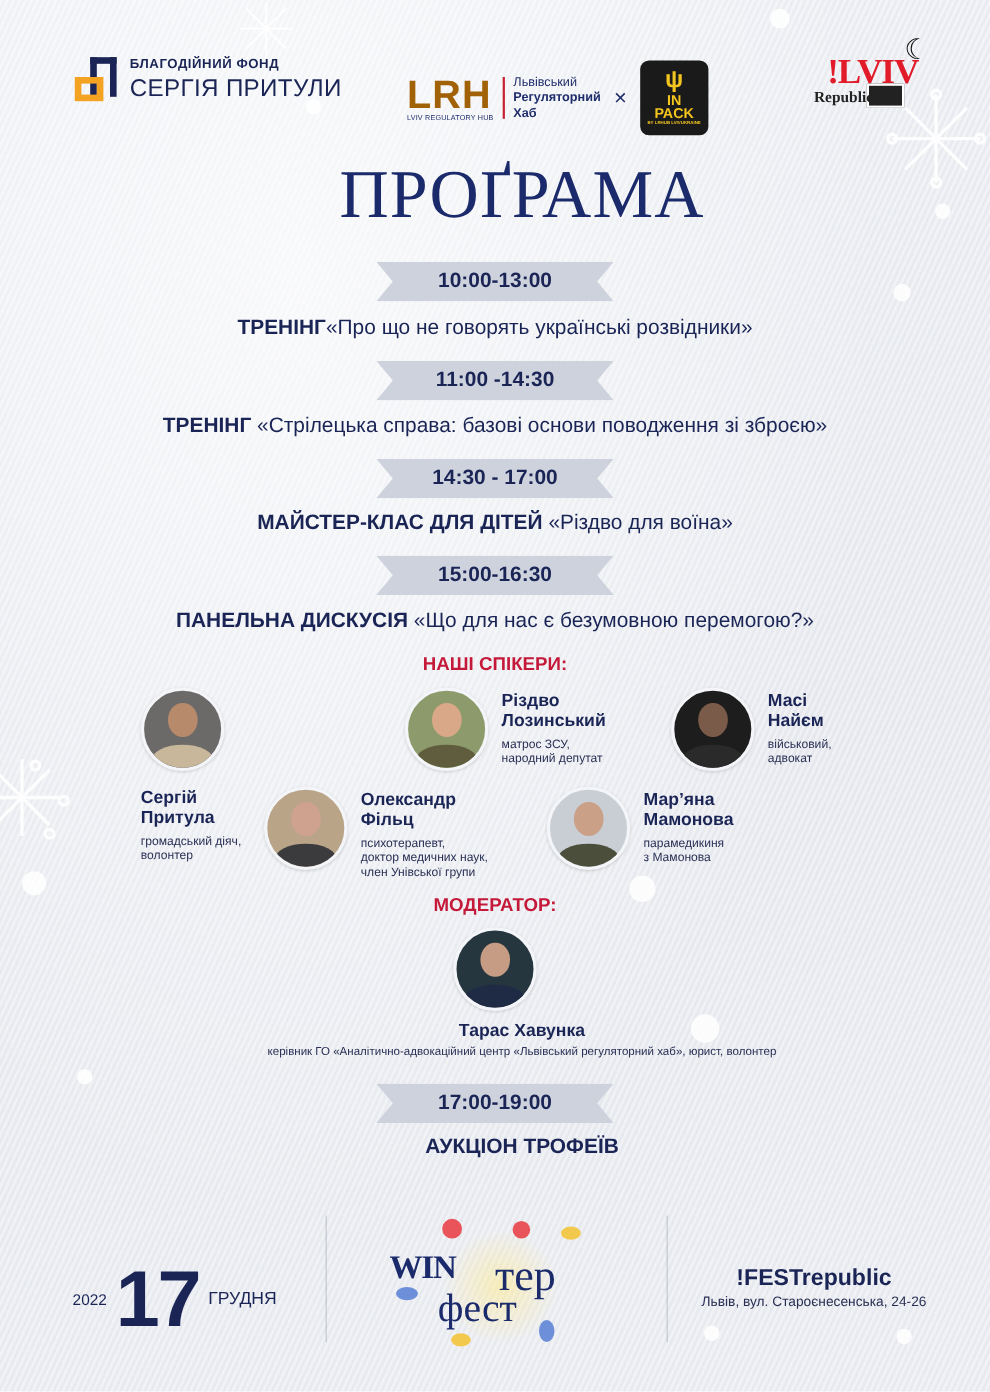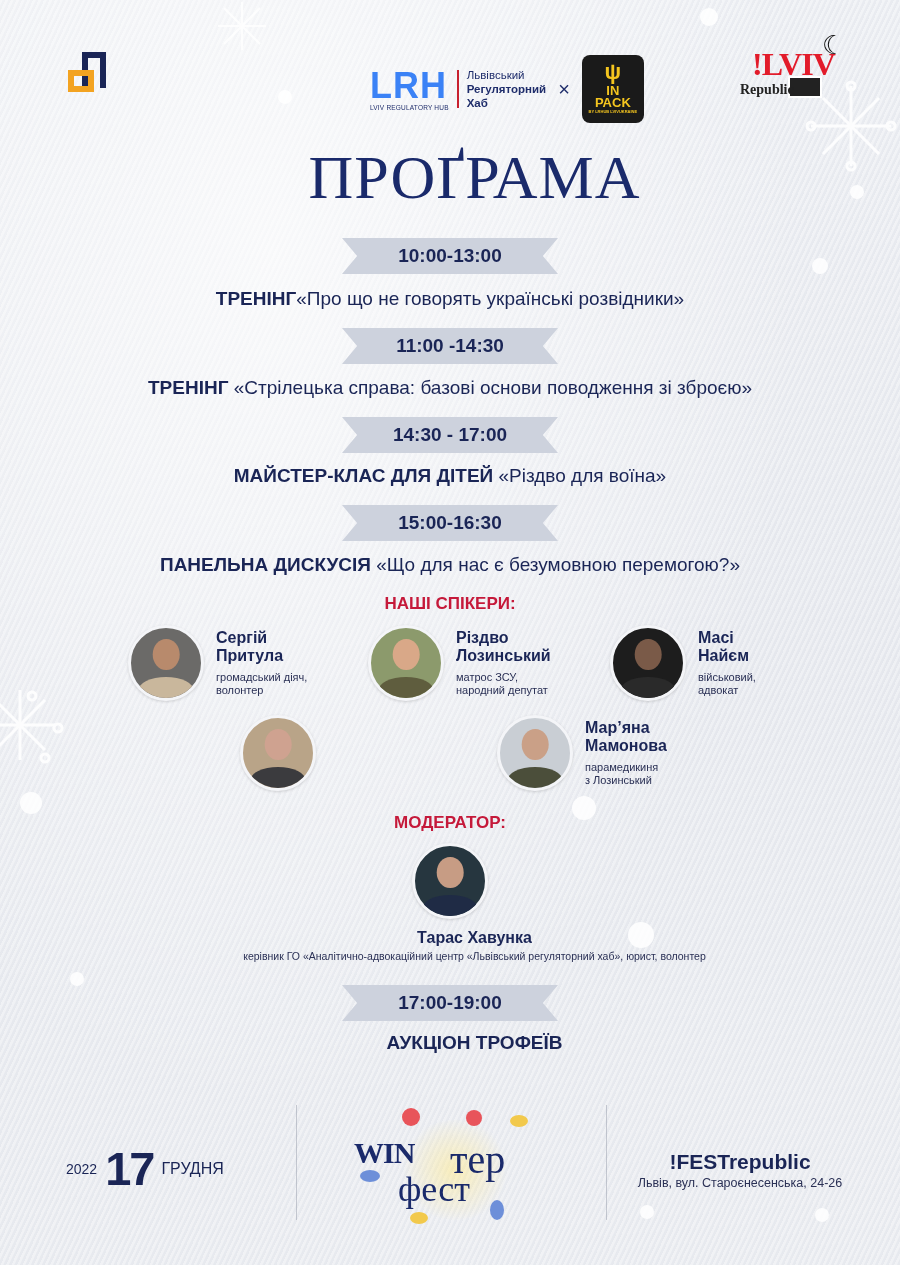--- a/index.html
+++ b/index.html
@@ -23,21 +23,21 @@
 
   
   .logo-fund { left: 68px; top: 50px; display: flex; align-items: center; gap: 10px; }
   .logo-fund .mark { width: 40px; height: 44px; position: relative; }
   .logo-fund .mark .b1 { position: absolute; left: 14px; top: 2px; width: 24px; height: 36px; border: 6px solid #1a2556; border-bottom: none; }
   .logo-fund .mark .b2 { position: absolute; left: 0; top: 20px; width: 26px; height: 22px; border: 6px solid #f3a321; }
   .logo-fund .t1 { font-size: 12px; font-weight: bold; letter-spacing: 0.5px; color: #1a2556; }
   .logo-fund .t2 { font-size: 22px; color: #1a2556; margin-top: 2px; letter-spacing: 0.3px; }
 
   .logo-lrh { left: 370px; top: 55px; display: flex; align-items: center; gap: 8px; }
-  .logo-lrh .lrh { font-size: 36px; font-weight: bold; color: #3b82f6; line-height: 1; letter-spacing: 1px; }
+  .logo-lrh .lrh { font-size: 36px; font-weight: bold; color: #a16207; line-height: 1; letter-spacing: 1px; }
   .logo-lrh .lrh-sub { font-size: 6.5px; color: #1f2d6b; letter-spacing: 0.2px; }
   .logo-lrh .sep { width: 2px; height: 38px; background: #c8202f; }
   .logo-lrh .hub { font-size: 11.5px; line-height: 14px; color: #1f2d6b; }
   .logo-lrh .hub b { font-weight: bold; }
   .logo-lrh .x { font-size: 20px; color: #1f2d6b; margin: 0 4px; }
   .logo-inpack { width: 62px; height: 68px; background: #1a1a1a; border-radius: 8px; position: relative; color: #f4c51f; text-align: center; font-weight: bold; }
   .logo-inpack .tr { font-size: 22px; line-height: 26px; padding-top: 4px; }
   .logo-inpack .w { font-size: 13px; line-height: 12px; }
   .logo-inpack .s { font-size: 4px; line-height: 6px; }
 
@@ -80,21 +80,21 @@
 
   .mod-name { top: 929px; font-size: 16px; font-weight: bold; color: #1a2556; }
   .mod-role { top: 950px; font-size: 10.5px; color: #2a3055; }
 
   .auction { top: 1032px; font-size: 19px; font-weight: bold; color: #1a2556; }
 
   
   .vline { position: absolute; top: 1105px; width: 1px; height: 115px; background: rgba(150,155,170,0.5); }
   .date { left: 66px; top: 1135px; display: flex; align-items: center; gap: 8px; margin-top: 10px; }
   .date .y { font-size: 14px; color: #1a2556; }
-  .date .d { font-size: 47px; font-weight: bold; color: #1a2556; line-height: 1; letter-spacing: -2px; }
+  .date .d { font-size: 72px; font-weight: bold; color: #1a2556; line-height: 1; letter-spacing: -2px; }
   .date .m { font-size: 16px; color: #1a2556; }
 
   .winter { left: 340px; top: 1100px; width: 220px; height: 135px; }
   .winter .bloom { position: absolute; border-radius: 50%; }
   .winter .t1 { position: absolute; left: 14px; top: 36px; font-family: "Liberation Serif", serif; font-size: 30px; font-weight: bold; color: #1a2a6b; letter-spacing: -1px; }
   .winter .t2 { position: absolute; left: 110px; top: 36px; font-family: "Liberation Serif", serif; font-size: 40px; color: #1a2a6b; }
   .winter .t3 { position: absolute; left: 58px; top: 68px; font-family: "Liberation Serif", serif; font-size: 36px; color: #1a2a6b; }
 
   .venue { left: 630px; right: 50px; top: 1150px; text-align: center; }
   .venue .n { font-size: 21px; font-weight: bold; color: #1a2556; }
@@ -144,20 +144,24 @@
     <line x1="12" y1="6" x2="48" y2="42"></line>
       <line x1="48" y1="6" x2="12" y2="42"></line>
   </g>
 </svg>
 
 <div class="abs logo-fund">
   <div class="mark">
     <div class="b1"></div>
       <div class="b2"></div>
   </div>
+  <div>
+    <div class="t1">БЛАГОДІЙНИЙ ФОНД</div>
+    <div class="t2">СЕРГІЯ ПРИТУЛИ</div>
+  </div>
 </div>
 
 <div class="abs logo-lrh">
   <div>
     <div class="lrh">LRH</div>
     <div class="lrh-sub">LVIV REGULATORY HUB</div>
   </div>
   <div class="sep"></div>
   <div class="hub">
     <div>Львівський</div>
@@ -197,21 +201,21 @@
   <b>МАЙСТЕР-КЛАС ДЛЯ ДІТЕЙ</b><span> «Різдво для воїна»</span>
 </div>
 
 <div class="ribbon" style="top:505px;">15:00-16:30</div>
 <div class="event" style="top:554px;">
   <b>ПАНЕЛЬНА ДИСКУСІЯ</b><span> «Що для нас є безумовною перемогою?»</span>
 </div>
 
 <div class="section-label" style="top:594px;">НАШІ СПІКЕРИ:</div>
 
-<div class="speaker" style="left:128px;top:625px;">
+<div class="speaker" style="left:128px;top:625px;flex-direction:column;">
   <div class="avatar" style="background:#6b6a68;">
     <div class="head" style="background:#b88a6c;"></div>
       <div class="body" style="background:#c9b79c;"></div>
   </div>
   <div>
     <div class="sp-name">Сергій</div>
     <div class="sp-name" style="margin-top:0">Притула</div>
     <div class="sp-role">громадський діяч,</div>
     <div class="sp-role" style="margin-top:0">волонтер</div>
   </div>
@@ -241,32 +245,39 @@
     <div class="sp-role">військовий,</div>
     <div class="sp-role" style="margin-top:0">адвокат</div>
   </div>
 </div>
 
 <div class="speaker" style="left:240px;top:715px;">
   <div class="avatar" style="background:#b9a488;">
     <div class="head" style="background:#cfa290;"></div>
       <div class="body" style="background:#3b3b3e;"></div>
   </div>
+  <div>
+    <div class="sp-name">Олександр</div>
+    <div class="sp-name" style="margin-top:0">Фільц</div>
+    <div class="sp-role">психотерапевт,</div>
+    <div class="sp-role" style="margin-top:0">доктор медичних наук,</div>
+    <div class="sp-role" style="margin-top:0">член Унівської групи</div>
+  </div>
 </div>
 
 <div class="speaker" style="left:497px;top:715px;">
   <div class="avatar" style="background:#c9ced4;">
     <div class="head" style="background:#caa087;"></div>
       <div class="body" style="background:#4b4e3a;"></div>
   </div>
   <div>
     <div class="sp-name">Мар’яна</div>
     <div class="sp-name" style="margin-top:0">Мамонова</div>
     <div class="sp-role">парамедикиня</div>
-    <div class="sp-role" style="margin-top:0">з Лозинський</div>
+    <div class="sp-role" style="margin-top:0">з Мамонова</div>
   </div>
 </div>
 
 <div class="section-label" style="top:813px;">МОДЕРАТОР:</div>
 <div class="avatar abs" style="left:412px;top:843px;background:#26363f;">
   <div class="head" style="background:#c79c84;"></div>
     <div class="body" style="background:#1f2b45;"></div>
 </div>
 <div class="abs center mod-name">Тарас Хавунка</div>
 <div class="abs center mod-role">керівник ГО «Аналітично-адвокаційний центр «Львівський регуляторний хаб», юрист, волонтер</div>

